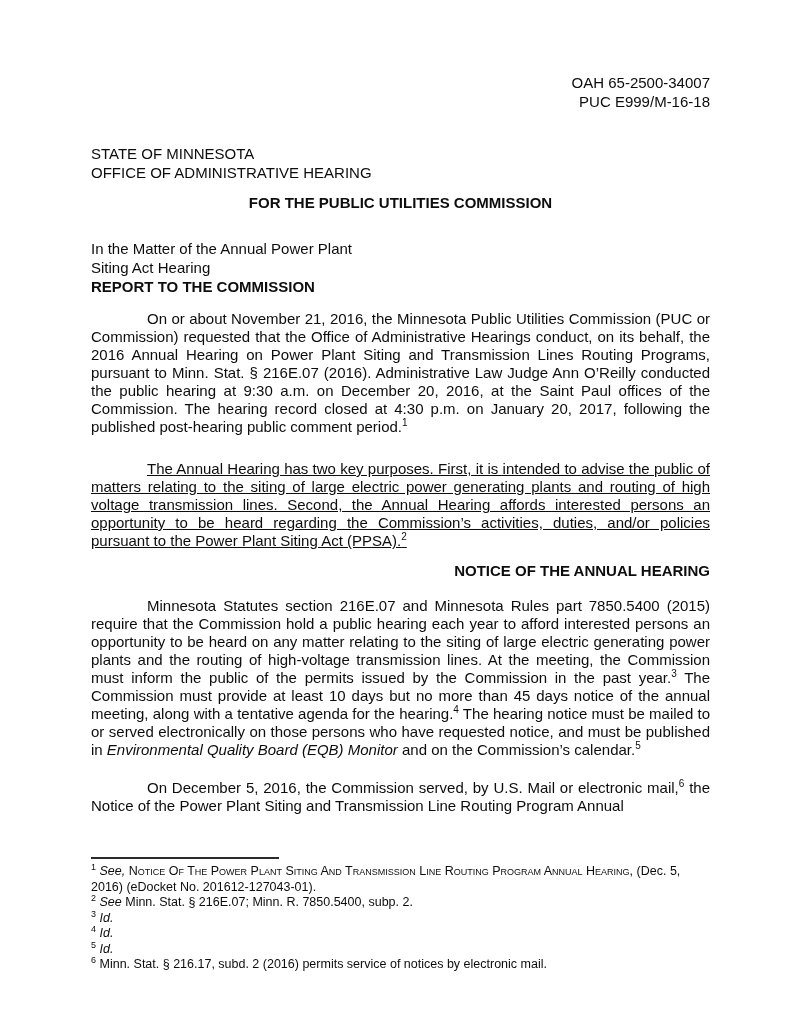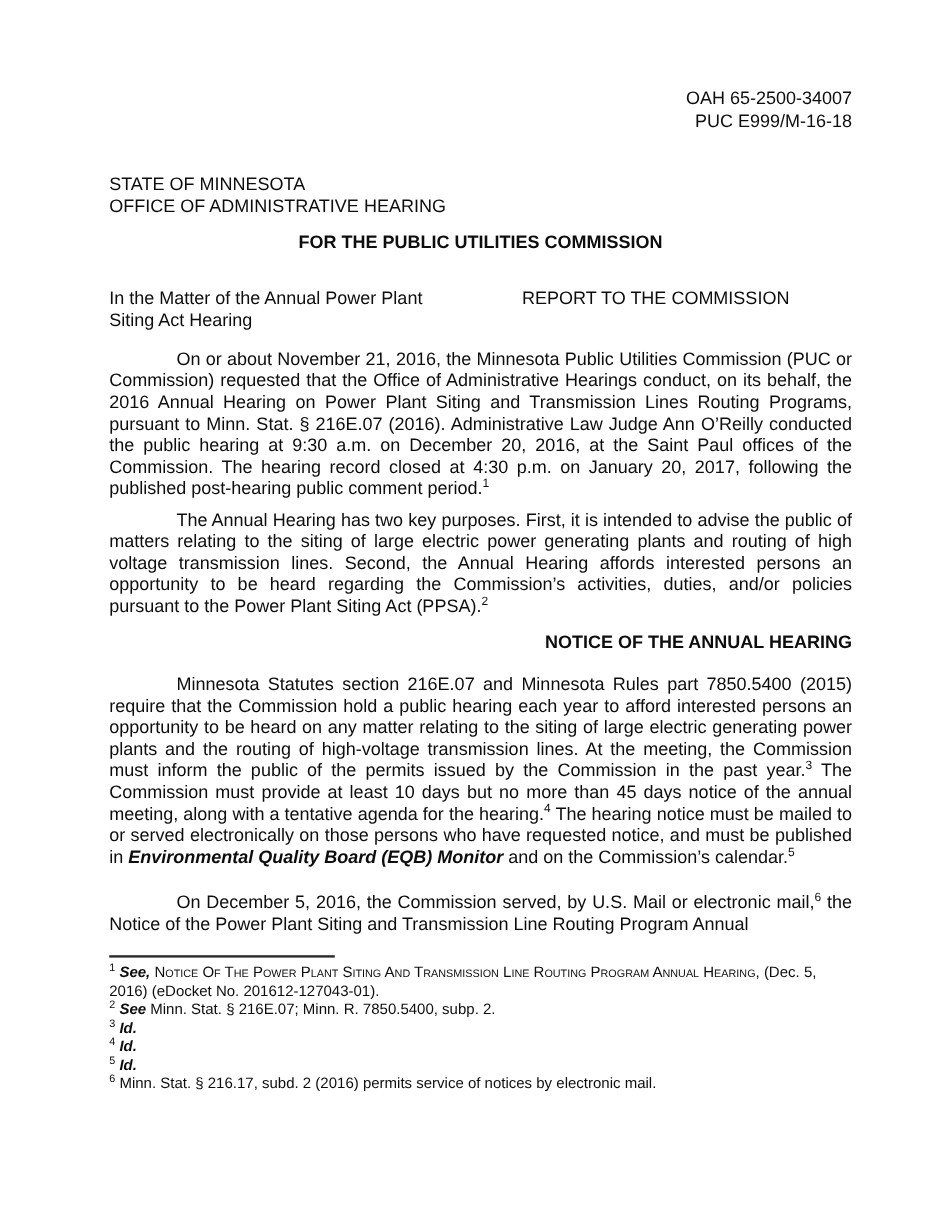--- a/index.html
+++ b/index.html
@@ -35,52 +35,53 @@
     text-align: center;
     font-size: 15px;
     line-height: 19px;
     font-weight: bold;
   }
   .caption {
     margin-top: 27px;
     display: flex;
     font-size: 15px;
     line-height: 19px;
+    flex-direction: column;
   }
   .caption-left { width: 344px; }
   .caption-right {
-    font-weight: normal;
+    font-weight: bold;
     white-space: nowrap;
   }
   .para {
     margin: 0;
     font-size: 15px;
     line-height: 18px;
     text-align: justify;
     text-indent: 56px;
   }
   .para-1 { margin-top: 14px; }
-  .para-2 { margin-top: 8px; }
+  .para-2 { margin-top: 24px; text-decoration: underline; }
   .para-3 { margin-top: 17px; }
   .para-4 { margin-top: 20px; }
   .section-heading {
     margin: 12px 0 0 0;
     font-size: 15px;
     line-height: 18px;
     font-weight: bold;
     text-align: right;
   }
-  .run-italic { font-style: italic; font-weight: bold; }
+  .run-italic { font-style: italic; }
   .run-smallcaps { font-variant: small-caps; }
   sup.run-sup {
     font-size: 10px;
     line-height: 0;
     vertical-align: super;
   }
-  .footnote-block { margin-top: 16px; }
+  .footnote-block { margin-top: 42px; }
   .fn-rule {
     width: 188px;
     border-top: 2px solid #2a2a2a;
     margin-bottom: 5px;
   }
   .fn {
     font-size: 12.5px;
     line-height: 15.5px;
     text-align: left;
   }

